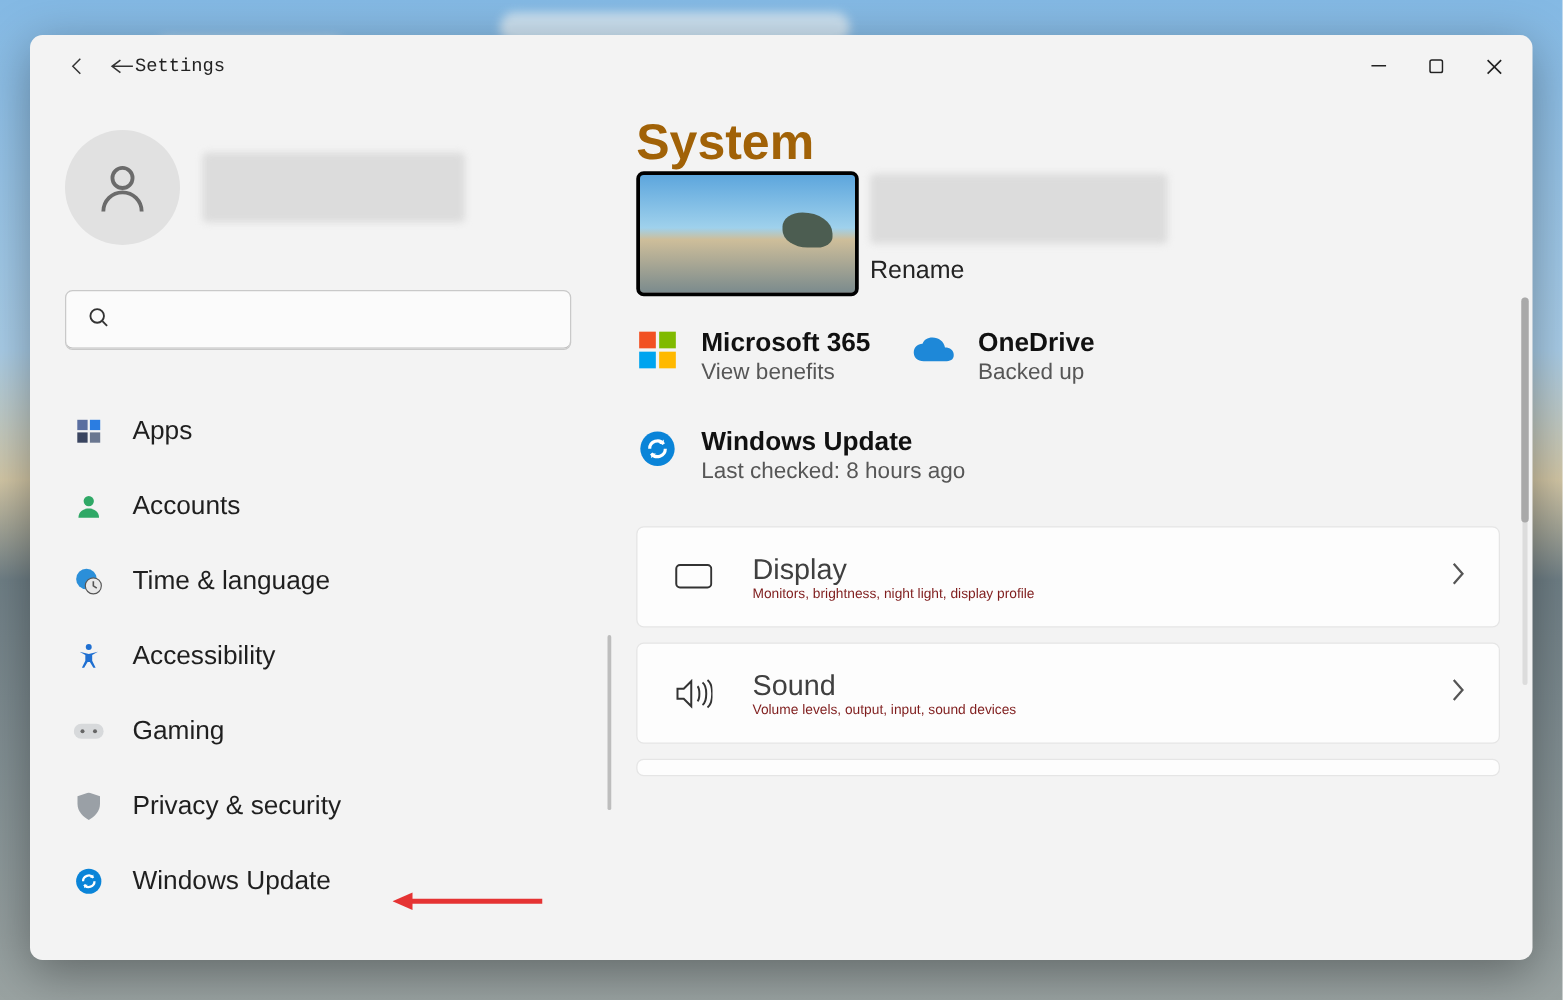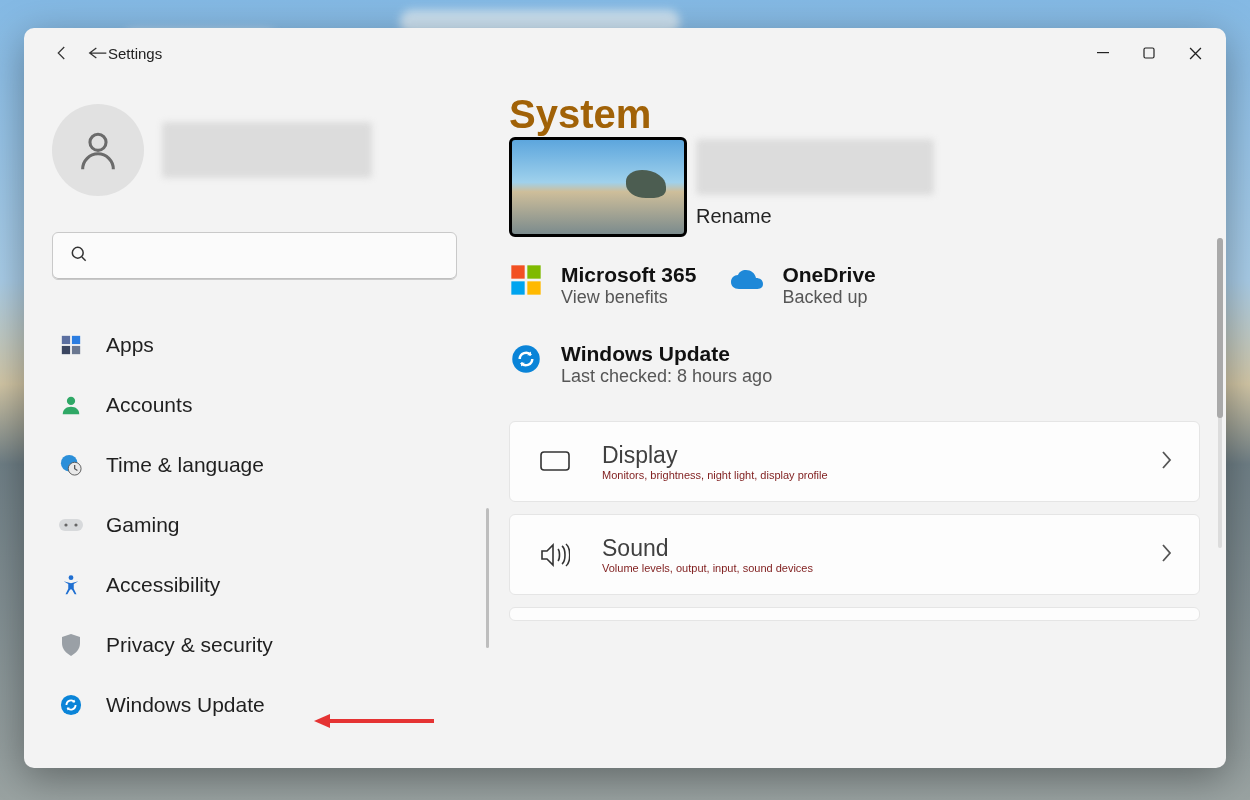--- a/index.html
+++ b/index.html
@@ -22,20 +22,21 @@
     border-radius: 10px;
     box-shadow: 0 10px 40px rgba(0,0,0,.35);
     display: flex;
     flex-direction: column;
     overflow: hidden;
   }
   .titlebar {
     height: 50px;
     display:flex; align-items:center;
     padding: 0 8px;
+    font-family: Liberation Mono, monospace;
   }
   .back-btn {
     width:40px; height:40px; display:flex;align-items:center;justify-content:center;
     margin-left:10px; margin-right:6px; color:#333; border-radius:6px;
   }
   .app-title { font-size:15px; color:#222; }
   .titlebar-spacer{flex:1}
   .caption-btn{width:46px;height:32px;display:flex;align-items:center;justify-content:center;color:#222;}
 
   .body {
@@ -206,36 +207,36 @@
             <svg width="22" height="22" viewBox="0 0 24 24">
                 <circle cx="10" cy="10" r="9" fill="#2b8fd9"></circle>
                 <circle cx="16" cy="16" r="7" fill="#e9e9e9" stroke="#555" stroke-width="1"></circle>
                 <path d="M16 12v4l3 2" stroke="#555" stroke-width="1.4" fill="none"></path>
               </svg>
           </span>
           <span>Time &amp; language</span>
         </div>
         <div class="nav-item">
           <span class="nav-icon">
+            <svg width="22" height="22" viewBox="0 0 24 24" fill="#1f6fd1">
+                <circle cx="12" cy="4" r="2.6"></circle>
+                <path d="M4 8l8 2 8-2-5 3v5l3 6h-2l-3-5h-2l-3 5H6l3-6v-5z"></path>
+              </svg>
+          </span>
+          <span>Accessibility</span>
+        </div>
+        <div class="nav-item">
+          <span class="nav-icon">
             <svg width="24" height="16" viewBox="0 0 24 16">
                 <rect x="0" y="2" width="24" height="12" rx="6" fill="#d7d9db"></rect>
                 <circle cx="7" cy="8" r="1.6" fill="#666"></circle>
                 <circle cx="17" cy="8" r="1.6" fill="#666"></circle>
               </svg>
           </span>
           <span>Gaming</span>
-        </div>
-        <div class="nav-item">
-          <span class="nav-icon">
-            <svg width="22" height="22" viewBox="0 0 24 24" fill="#1f6fd1">
-                <circle cx="12" cy="4" r="2.6"></circle>
-                <path d="M4 8l8 2 8-2-5 3v5l3 6h-2l-3-5h-2l-3 5H6l3-6v-5z"></path>
-              </svg>
-          </span>
-          <span>Accessibility</span>
         </div>
         <div class="nav-item">
           <span class="nav-icon">
             <svg width="20" height="22" viewBox="0 0 20 22" fill="#9aa0a6">
                 <path d="M10 0l9 3v6c0 6-4 10-9 13C5 19 1 15 1 9V3l9-3z"></path>
               </svg>
           </span>
           <span>Privacy &amp; security</span>
         </div>
         <div class="nav-item">

